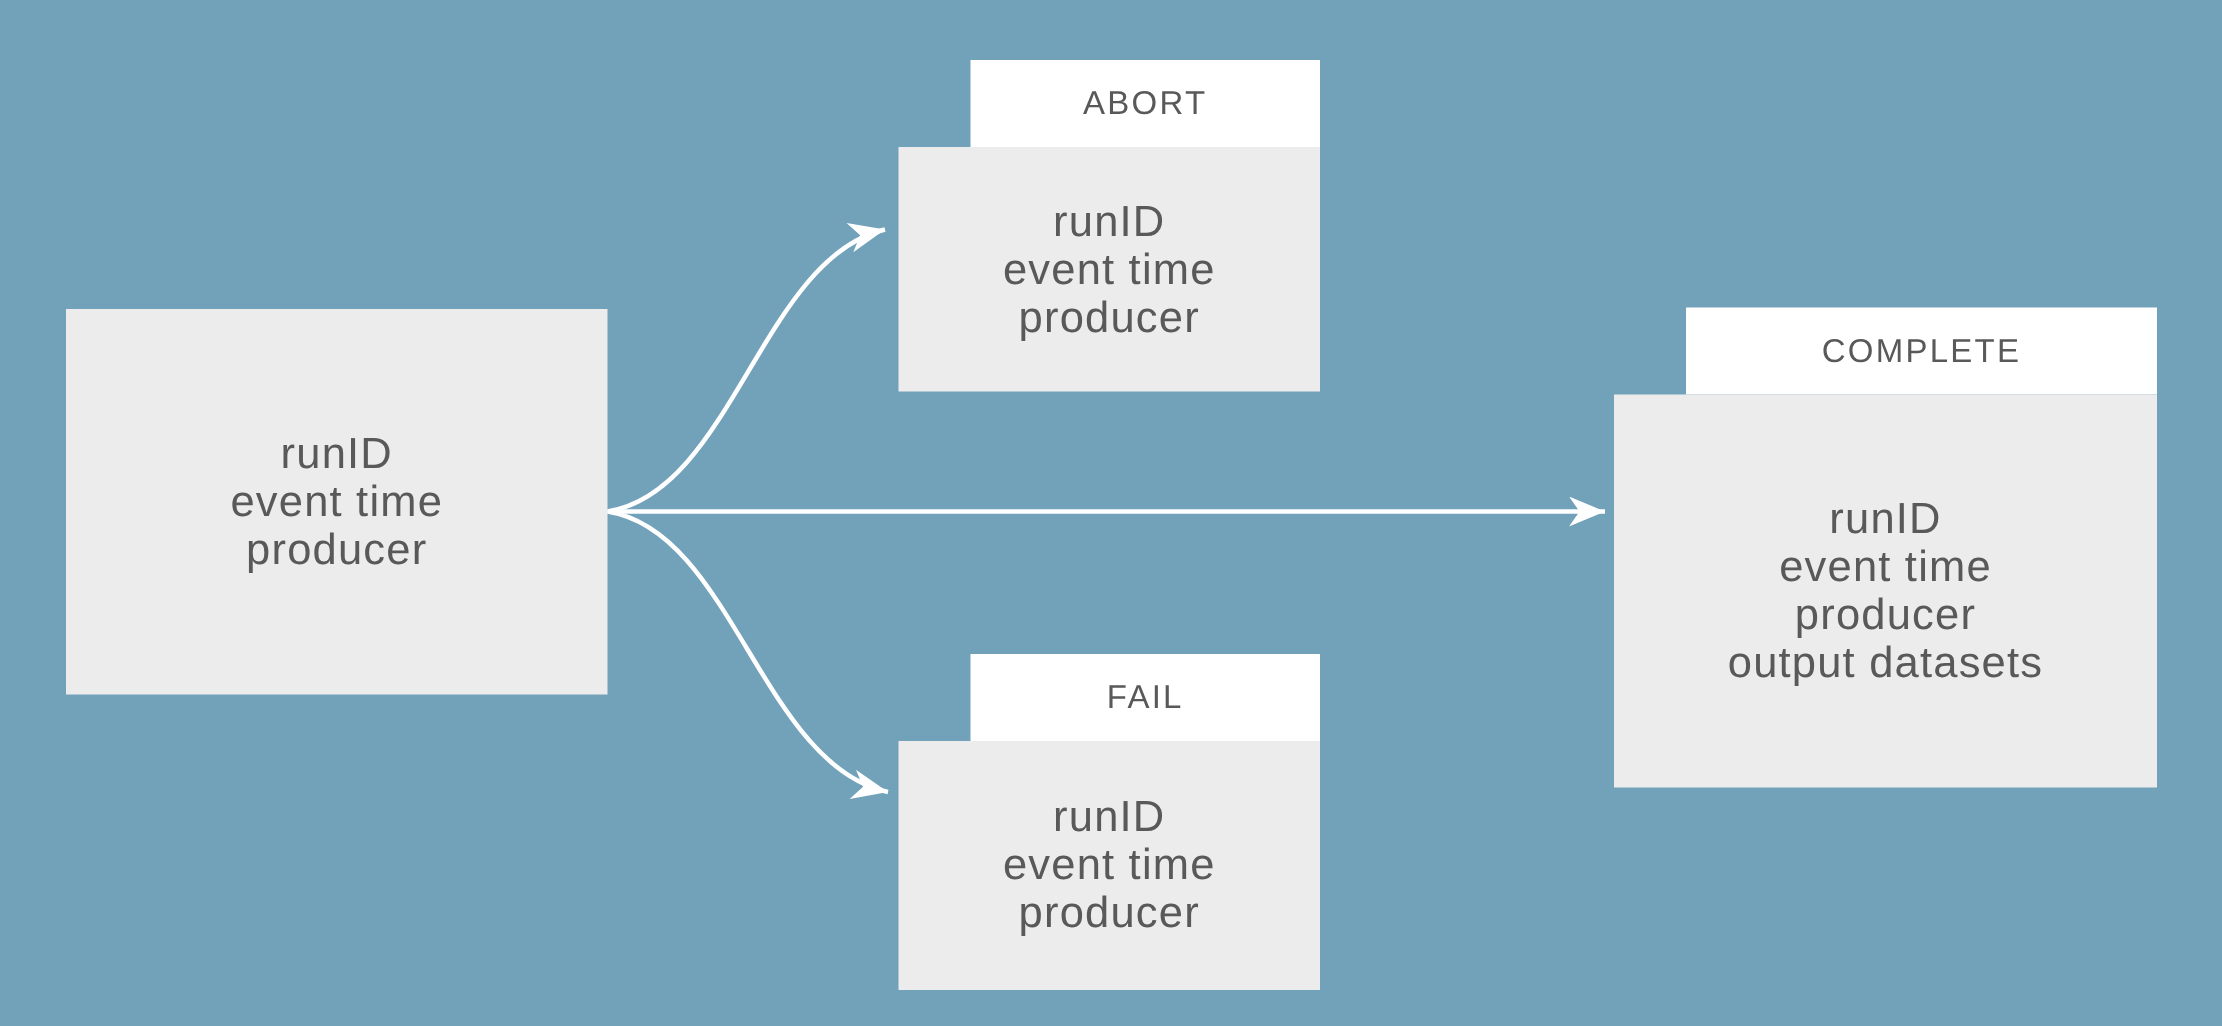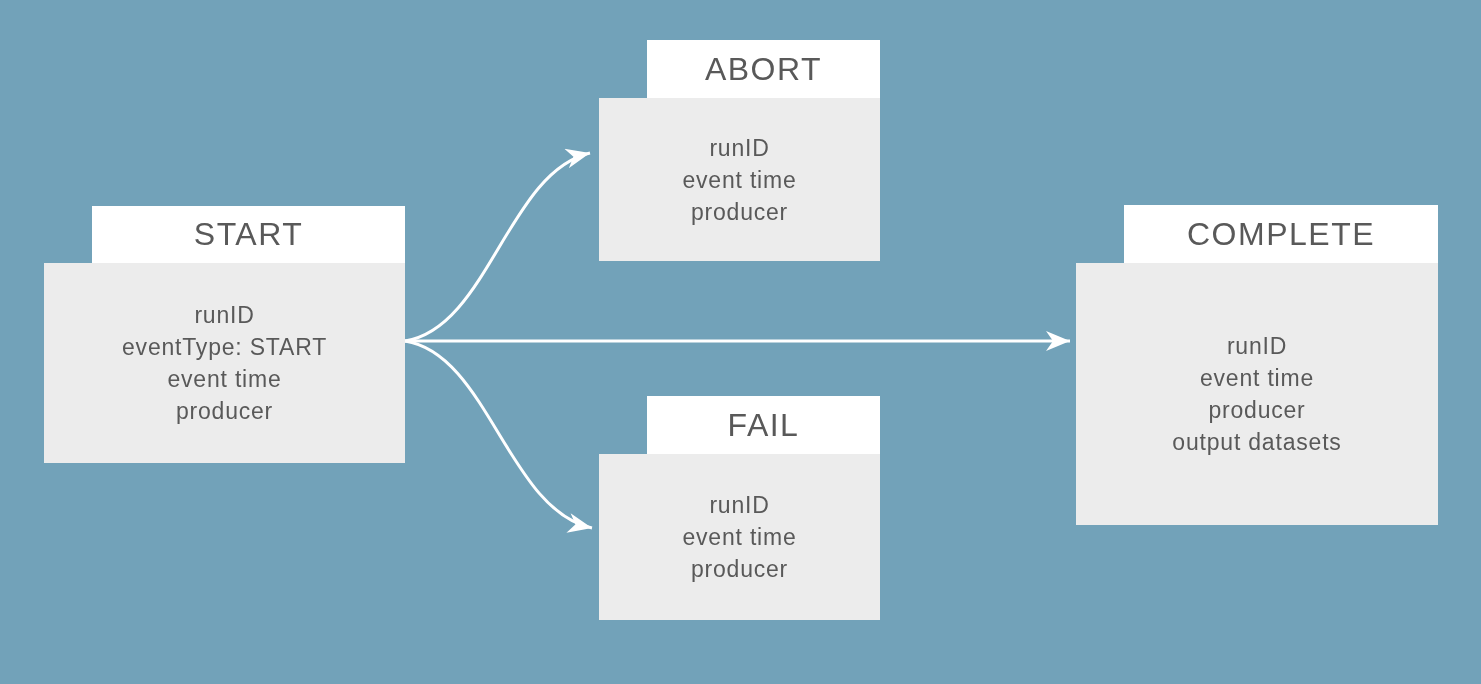--- a/index.html
+++ b/index.html
@@ -14,39 +14,39 @@
   svg.arrows{position:absolute;left:0;top:0;width:1481px;height:684px;z-index:1;}
   .node{
     position:absolute;
     z-index:2;
     display:flex;flex-direction:column;
     color:#595959;
   }
   .node-header{
     background:#ffffff;
     display:flex;align-items:center;justify-content:center;
-    font-size:32px;
+    font-size:22px;
     letter-spacing:1.5px;
     color:#595959;
     margin-left:48px;
   }
   .node-body{
     background:#ececec;
     flex:1;
     display:flex;flex-direction:column;align-items:center;justify-content:center;
-    font-size:23px;
+    font-size:29px;
     letter-spacing:0.8px;
   }
   .field{line-height:32px;white-space:nowrap;}
   
   .node-start   {left:44px;  top:206px; width:361px; height:257px;}
   .node-start    .node-header{height:57px;}
   .node-abort   {left:599px; top:40px;  width:281px; height:221px;}
   .node-abort    .node-header{height:58px;}
-  .node-fail    {left:599px; top:396px; width:281px; height:224px;}
+  .node-fail    {left:599px; top:436px; width:281px; height:224px;}
   .node-fail     .node-header{height:58px;}
   .node-complete{left:1076px;top:205px; width:362px; height:320px;}
   .node-complete .node-header{height:58px;}
 </style>
 </head>
 <body>
 
 <div class="canvas">
 
   <svg class="arrows" viewBox="0 0 1481 684" xmlns="http://www.w3.org/2000/svg">
@@ -54,24 +54,22 @@
       <marker id="head" viewBox="0 0 12 10" refX="12" refY="5" markerWidth="26" markerHeight="20" markerUnits="userSpaceOnUse" orient="auto">
         <path d="M0 0 L12 5 L0 10 L3.5 5 Z" fill="#ffffff"></path>
       </marker>
     </defs>
     <path d="M 405 341 C 488 328, 508 172, 590 153" fill="none" stroke="#ffffff" stroke-width="3" marker-end="url(#head)"></path>
     <path d="M 405 341 L 1070 341" fill="none" stroke="#ffffff" stroke-width="3" marker-end="url(#head)"></path>
     <path d="M 405 341 C 488 354, 508 510, 592 528" fill="none" stroke="#ffffff" stroke-width="3" marker-end="url(#head)"></path>
   </svg>
 
   <div class="node node-start">
-    <div class="node-header">START</div>
     <div class="node-body">
       <div class="field">runID</div>
-      <div class="field">eventType: START</div>
       <div class="field">event time</div>
       <div class="field">producer</div>
     </div>
   </div>
 
   <div class="node node-abort">
     <div class="node-header">ABORT</div>
     <div class="node-body">
       <div class="field">runID</div>
       <div class="field">event time</div>

